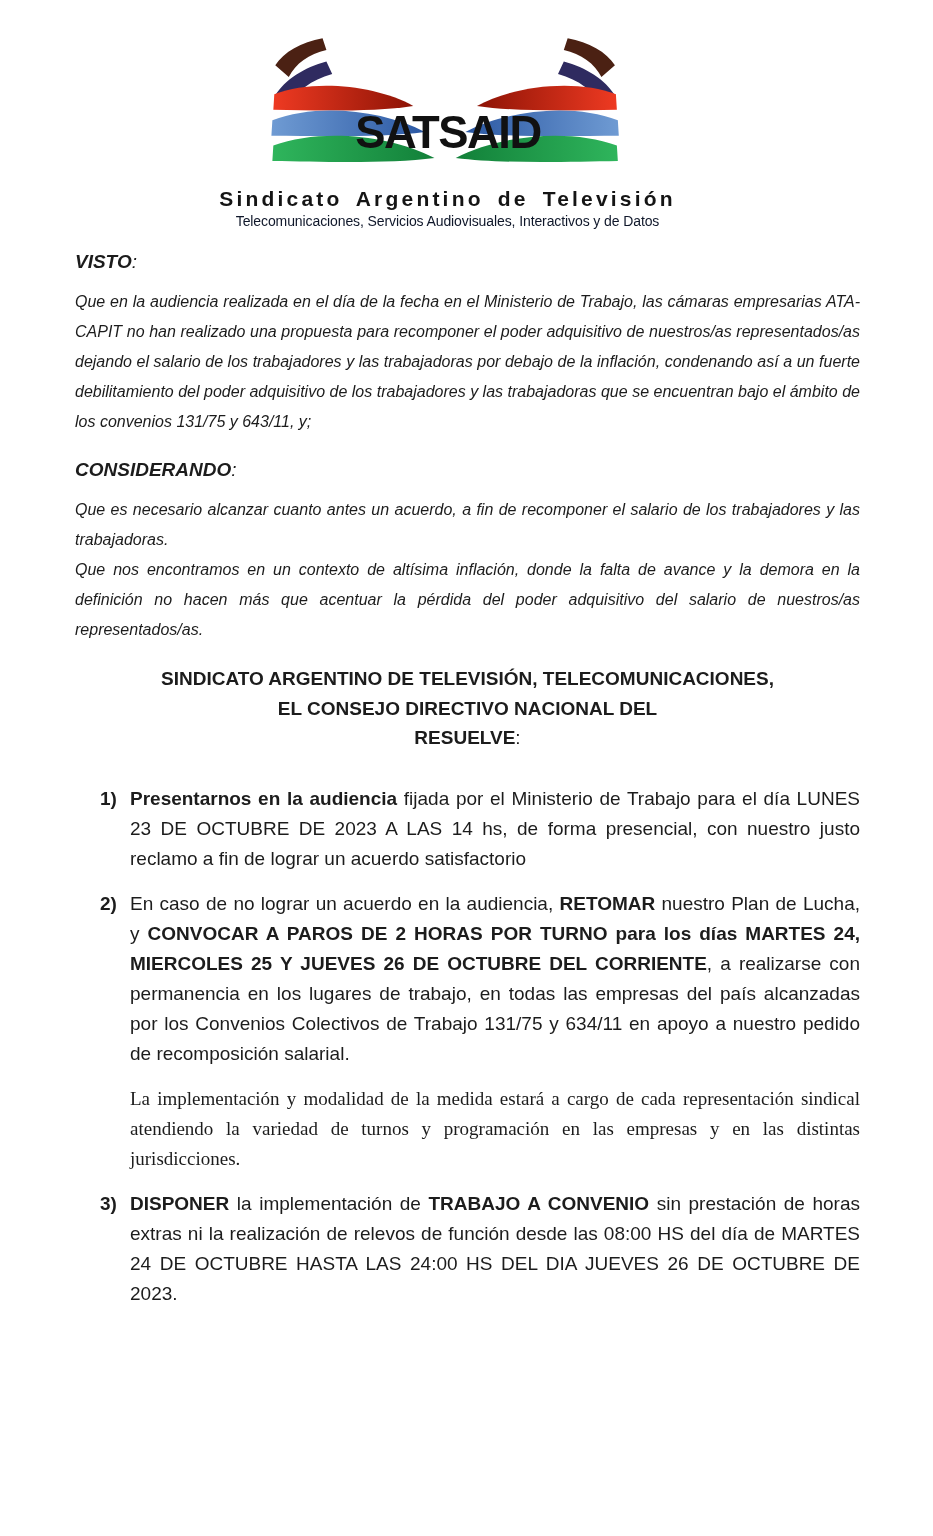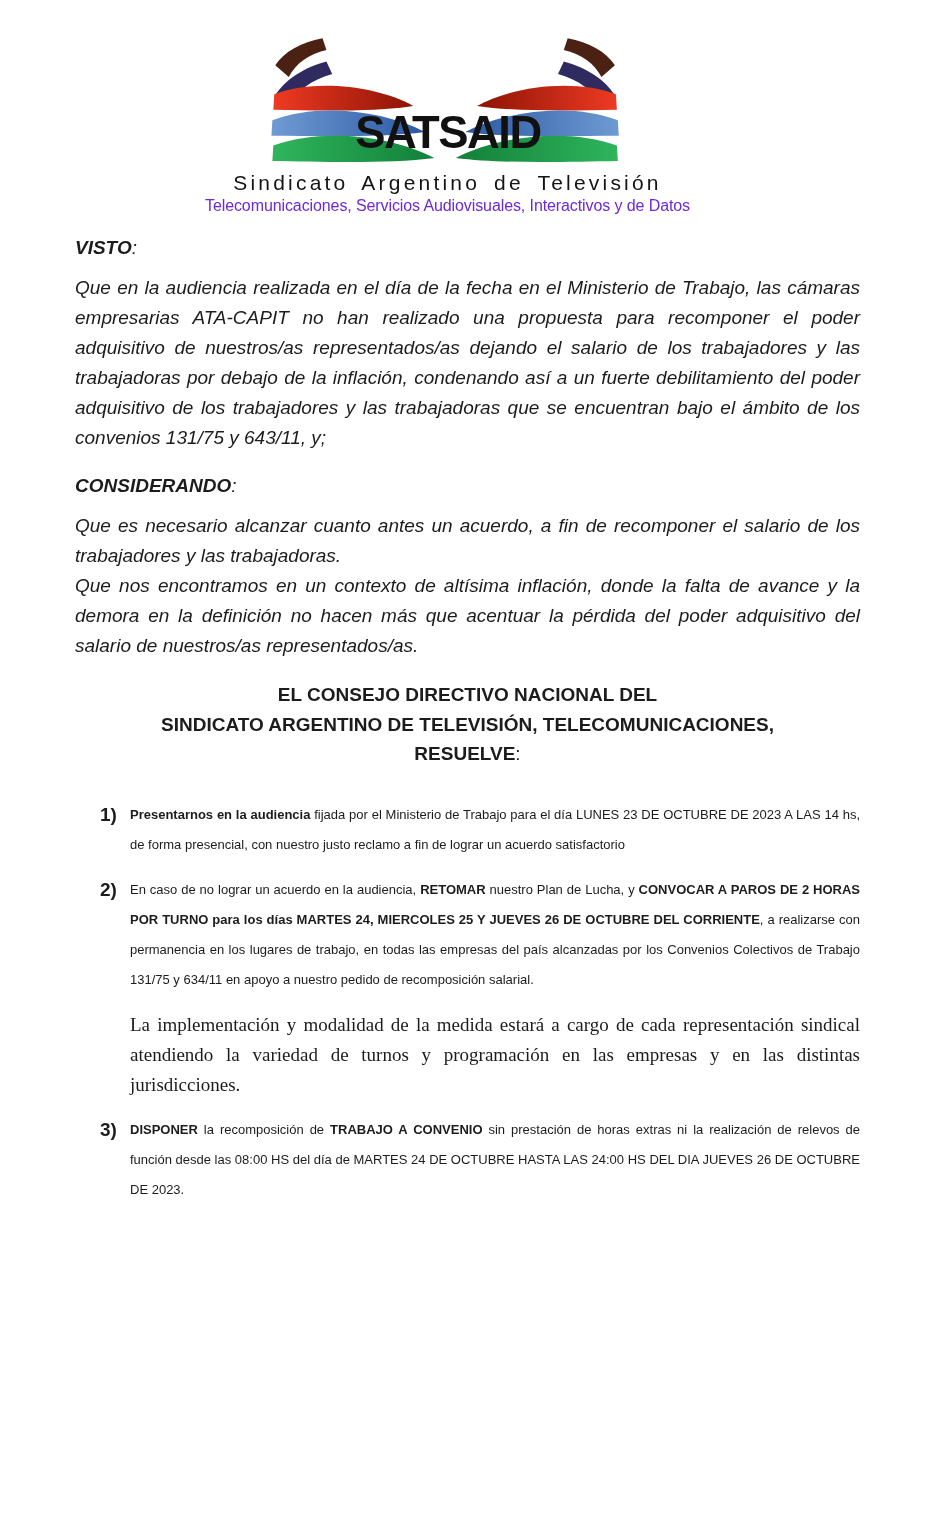--- a/index.html
+++ b/index.html
@@ -31,46 +31,46 @@
   .logo-block svg {
     display: block;
     margin: 0 auto;
   }
   .logo-acronym-text {
     font-family: "Liberation Sans", sans-serif;
     font-weight: bold;
     letter-spacing: -1.5px;
   }
   .logo-title {
-    font-weight: normal;
+    font-weight: bold;
     font-size: 21px;
     letter-spacing: 3.2px;
     word-spacing: 5px;
     color: #141414;
-    margin-top: 1px;
+    margin-top: 17px;
     white-space: nowrap;
   }
   .logo-subtitle {
-    font-size: 16px;
+    font-size: 14px;
     letter-spacing: -0.1px;
-    color: #6d28d9;
+    color: #0f172a;
     margin-top: 2px;
     white-space: nowrap;
   }
 
   
   .section { margin: 0; font-style: italic; }
   .sec-heading {
     font-size: 19px;
     line-height: 30px;
     margin: 18px 0 0 0;
   }
   .sec-heading .b { font-weight: bold; }
   p.body {
-    font-size: 19px;
+    font-size: 16px;
     line-height: 30px;
     text-align: justify;
     margin: 10px 0 0 0;
   }
   p.first { margin-top: 0; }
 
   .center-block {
     margin-top: 19px;
     text-align: center;
   }
@@ -86,21 +86,21 @@
   .item { display: flex; margin-top: 15px; }
   .item.first { margin-top: 0; }
   .item .num {
     flex: 0 0 30px;
     font-weight: bold;
     font-size: 19px;
     line-height: 30px;
   }
   .item .itext {
     flex: 1 1 auto;
-    font-size: 13px;
+    font-size: 19px;
     line-height: 30px;
     text-align: justify;
   }
   .cont {
     margin: 15px 0 0 30px;
     font-size: 19px;
     line-height: 30px;
     text-align: justify;
     font-family: Liberation Serif, serif;
   }
@@ -155,38 +155,38 @@
     <p class="body">Que en la audiencia realizada en el día de la fecha en el Ministerio de Trabajo, las cámaras empresarias ATA-CAPIT no han realizado una propuesta para recomponer el poder adquisitivo de nuestros/as representados/as dejando el salario de los trabajadores y las trabajadoras por debajo de la inflación, condenando así a un fuerte debilitamiento del poder adquisitivo de los trabajadores y las trabajadoras que se encuentran bajo el ámbito de los convenios 131/75 y 643/11, y;</p>
   </section>
 
   <section class="section">
     <p class="sec-heading"><span class="b">CONSIDERANDO</span><span>:</span></p>
     <p class="body">Que es necesario alcanzar cuanto antes un acuerdo, a fin de recomponer el salario de los trabajadores y las trabajadoras.</p>
     <p class="body first">Que nos encontramos en un contexto de altísima inflación, donde la falta de avance y la demora en la definición no hacen más que acentuar la pérdida del poder adquisitivo del salario de nuestros/as representados/as.</p>
   </section>
 
   <section class="center-block">
+    <p>SINDICATO ARGENTINO DE TELEVISIÓN, TELECOMUNICACIONES,</p>
     <p>EL CONSEJO DIRECTIVO NACIONAL DEL</p>
-    <p>SINDICATO ARGENTINO DE TELEVISIÓN, TELECOMUNICACIONES,</p>
     <p><span>RESUELVE</span><span class="colon">:</span></p>
   </section>
 
   <div class="list">
 
     <div class="item first">
       <div class="num">1)</div>
       <div class="itext"><span class="b">Presentarnos en la audiencia</span><span> fijada por el Ministerio de Trabajo para el día LUNES 23 DE OCTUBRE DE 2023 A LAS 14 hs, de forma presencial, con nuestro justo reclamo a fin de lograr un acuerdo satisfactorio</span></div>
     </div>
 
     <div class="item">
       <div class="num">2)</div>
       <div class="itext"><span>En caso de no lograr un acuerdo en la audiencia, </span><span class="b">RETOMAR</span><span> nuestro Plan de Lucha, y </span><span class="b">CONVOCAR A PAROS DE 2 HORAS POR TURNO para los días MARTES 24, MIERCOLES 25 Y JUEVES 26 DE OCTUBRE DEL CORRIENTE</span><span>, a realizarse con permanencia en los lugares de trabajo, en todas las empresas del país alcanzadas por los Convenios Colectivos de Trabajo 131/75 y 634/11 en apoyo a nuestro pedido de recomposición salarial.</span></div>
     </div>
 
     <div class="cont">La implementación y modalidad de la medida estará a cargo de cada representación sindical atendiendo la variedad de turnos y programación en las empresas y en las distintas jurisdicciones.</div>
 
     <div class="item">
       <div class="num">3)</div>
-      <div class="itext"><span class="b">DISPONER</span><span> la recomposición de </span><span class="b">TRABAJO A CONVENIO</span><span> sin prestación de horas extras ni la realización de relevos de función desde las 08:00 HS del día de MARTES 24 DE OCTUBRE HASTA LAS 24:00 HS DEL DIA JUEVES 26 DE OCTUBRE DE 2023.</span></div>
+      <div class="itext"><span class="b">DISPONER</span><span> la implementación de </span><span class="b">TRABAJO A CONVENIO</span><span> sin prestación de horas extras ni la realización de relevos de función desde las 08:00 HS del día de MARTES 24 DE OCTUBRE HASTA LAS 24:00 HS DEL DIA JUEVES 26 DE OCTUBRE DE 2023.</span></div>
     </div>
 
   </div>
 </div>
 
 </body></html>

